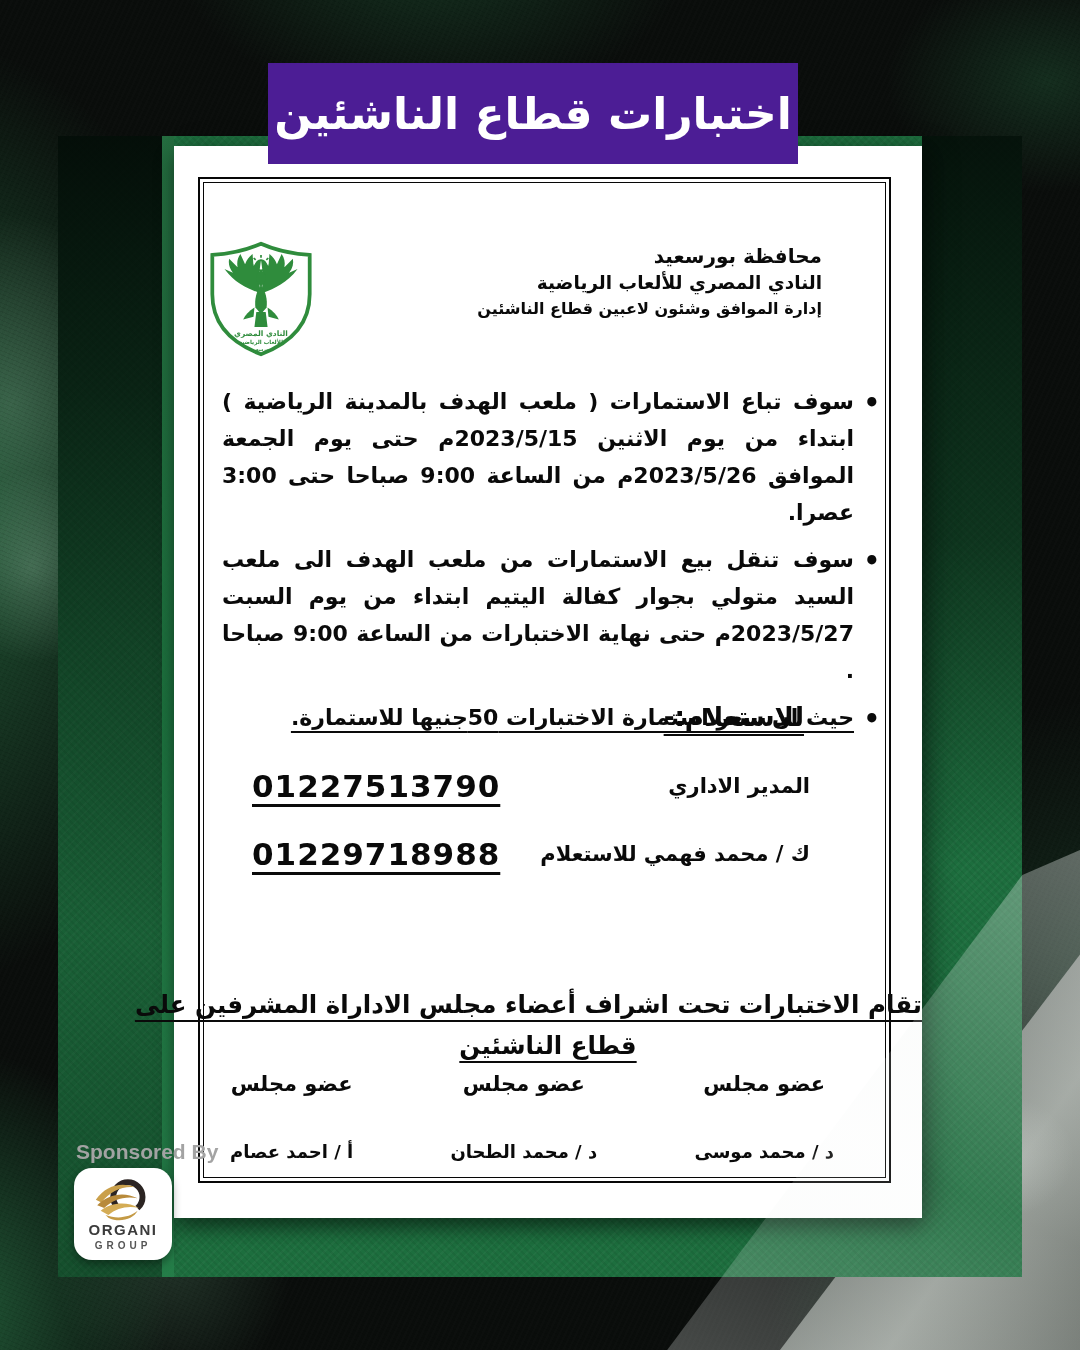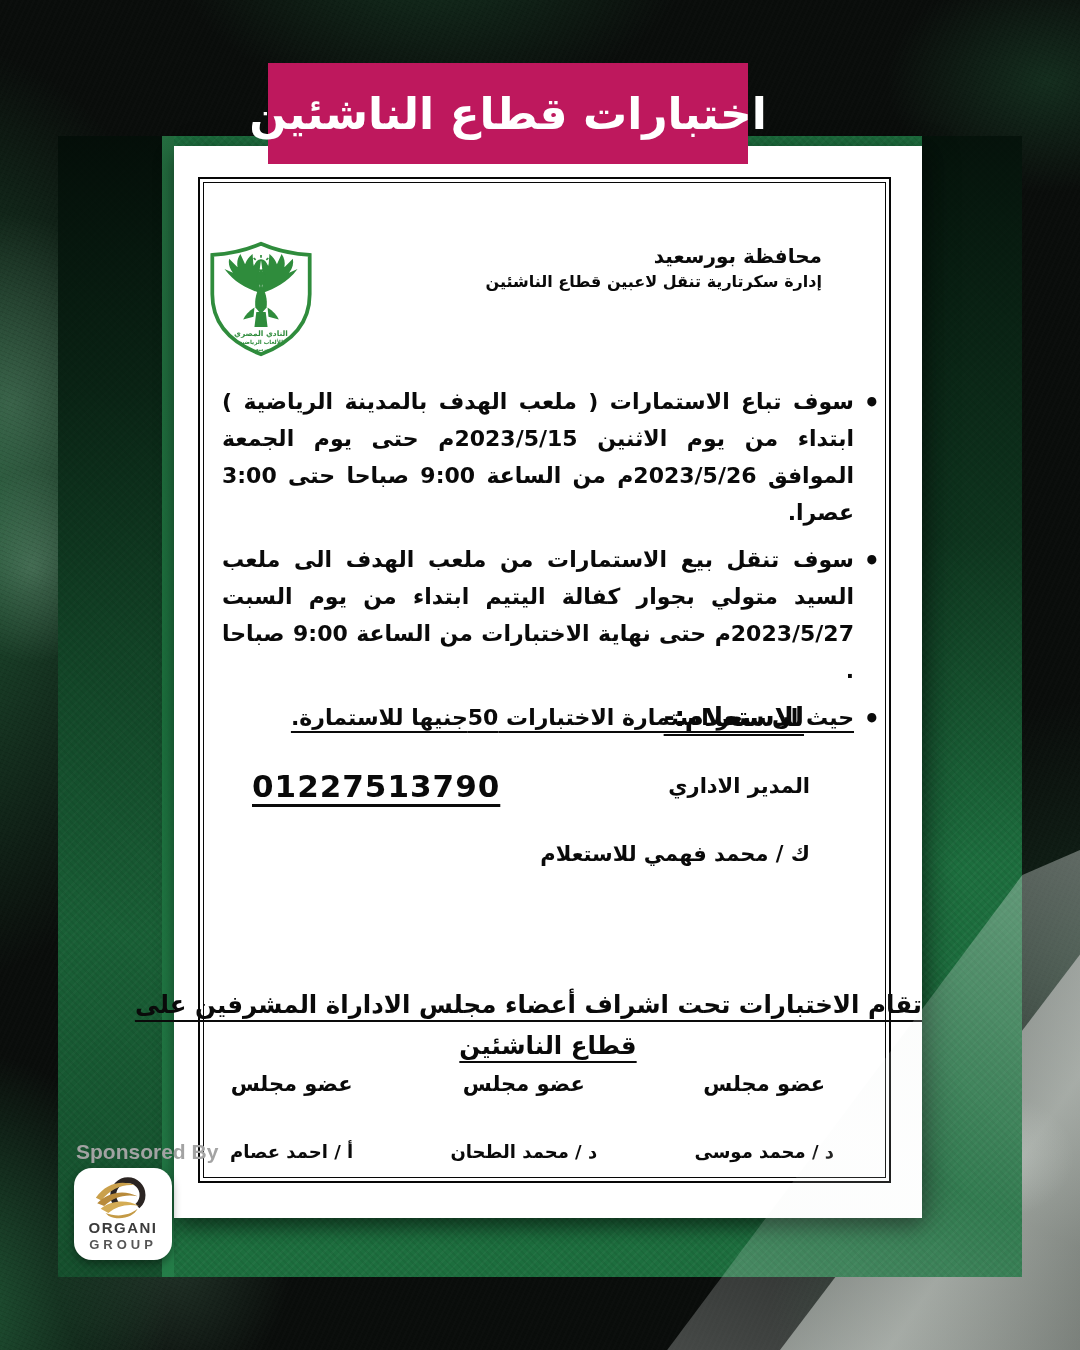--- a/index.html
+++ b/index.html
@@ -43,22 +43,22 @@
     background:linear-gradient(to bottom,#2a7d49,#1f7a43 50%,#27854d);}
   
   .paper{position:absolute;left:174px;top:146px;width:748px;height:1072px;z-index:10;
     background:#fff;box-shadow:0 10px 18px rgba(0,0,0,.45), 14px 0 24px rgba(0,0,0,.22);
     color:#0a0a0a;}
   .frame-outer{position:absolute;left:24px;top:31px;right:31px;bottom:35px;
     border:2px solid #060606;}
   .frame-inner{position:absolute;left:29px;top:36px;right:36px;bottom:40px;
     border:1.5px solid #060606;}
   
-  .banner{position:absolute;left:268px;top:63px;width:480px;height:101px;z-index:30;
-    background:#be185d;display:flex;align-items:center;justify-content:center;}
+  .banner{position:absolute;left:268px;top:63px;width:530px;height:101px;z-index:30;
+    background:#4c1d95;display:flex;align-items:center;justify-content:center;}
   .banner span{color:#fff;font-weight:bold;font-size:44px;line-height:1;direction:rtl;white-space:nowrap;}
   
   .letterhead{position:absolute;right:100px;top:96px;direction:rtl;text-align:right;font-weight:bold;}
   .lh1{font-size:20px;line-height:1.42;}
   .lh2{font-size:18.5px;line-height:1.42;}
   .lh3{font-size:16px;line-height:1.45;}
   
   .club-logo{position:absolute;left:28px;top:94px;width:118px;height:118px;}
   
   .bullets{position:absolute;left:48px;right:40px;top:238px;direction:rtl;
@@ -91,21 +91,21 @@
     clip-path:polygon(88% 5%, 100% 0, 100% 100%, 14% 100%);
     background:linear-gradient(205deg, rgba(238,242,240,.36), rgba(238,242,240,.10) 55%, rgba(238,242,240,.28));}
   
   .sponsor-label{position:absolute;left:76px;top:1140px;z-index:50;color:#a3a3a3;font-weight:bold;
     font-size:21px;font-family:"Liberation Sans","DejaVu Sans",sans-serif;}
   .sponsor-card{position:absolute;left:74px;top:1168px;width:98px;height:92px;z-index:50;
     background:#fff;border-radius:18px;display:flex;flex-direction:column;align-items:center;
     justify-content:center;box-shadow:0 4px 10px rgba(0,0,0,.4);text-align:center;}
   .sponsor-name{font-size:15px;font-weight:bold;letter-spacing:1.5px;color:#3b3b3b;line-height:1.1;
     font-family:"Liberation Sans","DejaVu Sans",sans-serif;}
-  .sponsor-sub{font-size:13px;font-weight:bold;letter-spacing:4px;color:#555;line-height:1.3;
+  .sponsor-sub{font-size:10px;font-weight:bold;letter-spacing:4px;color:#555;line-height:1.3;
     font-family:"Liberation Sans","DejaVu Sans",sans-serif;}
 </style>
 </head>
 <body>
 
 <div class="stage">
   <div class="bg"></div>
   <div class="bg-noise"></div>
   <div class="bg-rock"></div>
 
@@ -135,38 +135,40 @@
         <path d="M53 72 C47 76 43 80 41 85 L52 82 Z"></path>
         <path d="M67 72 C73 76 77 80 79 85 L68 82 Z"></path>
       </g>
       <text x="60" y="103" text-anchor="middle" font-size="8" font-weight="bold" fill="#2f8c3c">النادي المصري</text>
       <text x="60" y="111" text-anchor="middle" font-size="6" font-weight="bold" fill="#2f8c3c">للألعاب الرياضية</text>
       <text x="60" y="118" text-anchor="middle" font-size="5" font-weight="bold" fill="#2f8c3c">بورسعيد</text>
     </svg>
 
     <div class="letterhead">
       <div class="lh1">محافظة بورسعيد</div>
-      <div class="lh3">إدارة سكرتارية تنقل لاعبين قطاع الناشئين</div>
+      <div class="lh2">النادي المصري للألعاب الرياضية</div>
+      <div class="lh3">إدارة الموافق وشئون لاعبين قطاع الناشئين</div>
     </div>
 
     <ul class="bullets">
       <li><span>سوف تباع الاستمارات ( ملعب الهدف بالمدينة الرياضية ) ابتداء من يوم الاثنين 2023/5/15م حتى يوم الجمعة الموافق 2023/5/26م من الساعة 9:00 صباحا حتى 3:00 عصرا.</span></li>
       <li><span>سوف تنقل بيع الاستمارات من ملعب الهدف الى ملعب السيد متولي بجوار كفالة اليتيم ابتداء من يوم السبت 2023/5/27م حتى نهاية الاختبارات من الساعة 9:00 صباحا .</span></li>
       <li><span class="u">حيث ان سعر استمارة الاختبارات 50جنيها للاستمارة.</span></li>
     </ul>
 
     <div class="inq-head">للاستعلام:-</div>
 
     <div class="contacts">
       <div class="contact-row">
         <span class="contact-title">المدير الاداري</span>
         <bdi class="contact-phone">01227513790</bdi>
       </div>
       <div class="contact-row">
         <span class="contact-title">ك / محمد فهمي للاستعلام</span>
+        <bdi class="contact-phone">01229718988</bdi>
       </div>
     </div>
 
     <div class="supervision">
       <div class="sup1">تقام الاختبارات تحت اشراف أعضاء مجلس الاداراة المشرفين على</div>
       <div class="sup2">قطاع الناشئين</div>
     </div>
 
     <div class="board">
       <div class="member">

